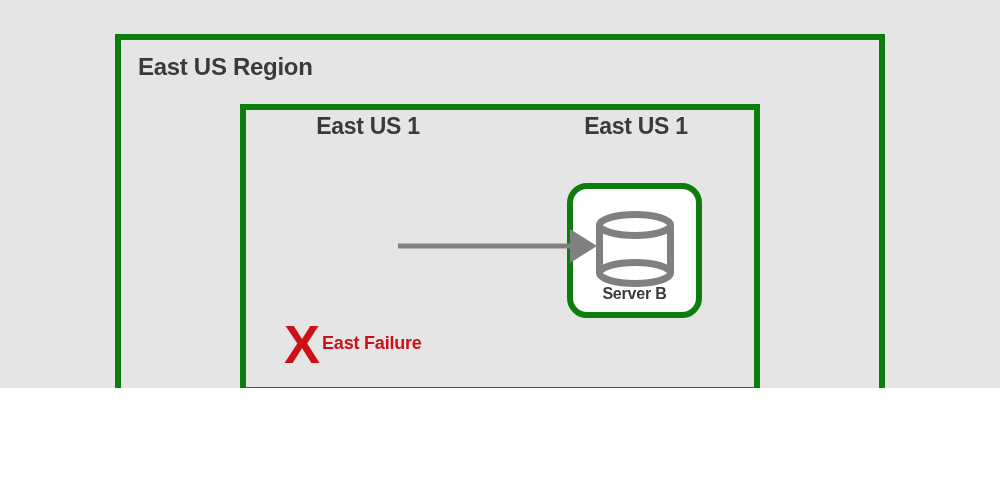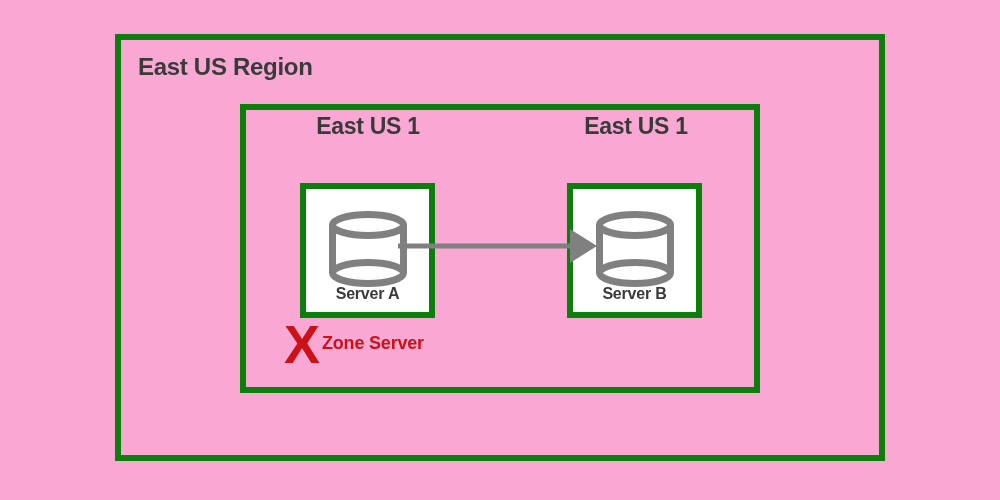--- a/index.html
+++ b/index.html
@@ -4,22 +4,22 @@
 <style>
   :root{
     --green:#0d7d0d;
     --red:#cc1117;
     --gray:#808080;
     --text:#3a3a3a;
   }
   html,body{margin:0;padding:0;background:#ffffff;}
   .canvas{
     position:relative;
-    width:1000px;height:500px;
-    background:#f9a8d4;
+    width:1000px;height:388px;
+    background:#e5e5e5;
     font-family:"Liberation Sans", sans-serif;
     overflow:hidden;
   }
   .region-box{
     position:absolute;
     left:115px;top:34px;width:770px;height:427px;
     border:6px solid var(--green);
     box-sizing:border-box;
     background:transparent;
   }
@@ -51,21 +51,21 @@
   .zone-label.a{left:368px;}
   .zone-label.b{left:636px;}
   .server-box{
     position:absolute;
     top:183px;width:135px;height:135px;
     border:6px solid var(--green);
     box-sizing:border-box;
     background:#ffffff;
   }
   .server-box.a{left:300px;}
-  .server-box.b{left:567px;}
+  .server-box.b{left:567px;border-radius:20px;}
   .db-icon{
     position:absolute;
     left:50%;top:22px;
     transform:translateX(-50%);
   }
   .server-label{
     position:absolute;
     left:0;right:0;bottom:9px;
     text-align:center;
     font-size:16px;font-weight:bold;
@@ -107,43 +107,34 @@
 <div class="canvas">
 
   <div class="region-box"></div>
   <div class="region-title">East US Region</div>
 
   <div class="zone-box"></div>
 
   <div class="zone-label a">East US 1</div>
   <div class="zone-label b">East US 1</div>
 
-  <div class="server-box a">
-    <svg class="db-icon" width="80" height="76" viewBox="0 0 80 76">
-      <line x1="4.5" y1="14" x2="4.5" y2="62" stroke="#808080" stroke-width="7"></line>
-      <line x1="75.5" y1="14" x2="75.5" y2="62" stroke="#808080" stroke-width="7"></line>
-      <ellipse cx="40" cy="62" rx="35.5" ry="10.5" fill="none" stroke="#808080" stroke-width="7"></ellipse>
-      <ellipse cx="40" cy="14" rx="35.5" ry="10.5" fill="#ffffff" stroke="#808080" stroke-width="7"></ellipse>
-    </svg>
-    <div class="server-label">Server A</div>
-  </div>
 
   <div class="server-box b">
     <svg class="db-icon" width="80" height="76" viewBox="0 0 80 76">
       <line x1="4.5" y1="14" x2="4.5" y2="62" stroke="#808080" stroke-width="7"></line>
       <line x1="75.5" y1="14" x2="75.5" y2="62" stroke="#808080" stroke-width="7"></line>
       <ellipse cx="40" cy="62" rx="35.5" ry="10.5" fill="none" stroke="#808080" stroke-width="7"></ellipse>
       <ellipse cx="40" cy="14" rx="35.5" ry="10.5" fill="#ffffff" stroke="#808080" stroke-width="7"></ellipse>
     </svg>
     <div class="server-label">Server B</div>
   </div>
 
   <svg class="arrow-svg" viewBox="0 0 212 40">
     <line x1="8" y1="20" x2="181" y2="20" stroke="#808080" stroke-width="5"></line>
     <polygon points="180,3 180,37 207,20" fill="#808080"></polygon>
   </svg>
 
   <div class="failure">
     <span class="failure-x">X</span>
-    <span class="failure-label">Zone Server</span>
+    <span class="failure-label">East Failure</span>
   </div>
 
 </div>
 
 </body></html>

